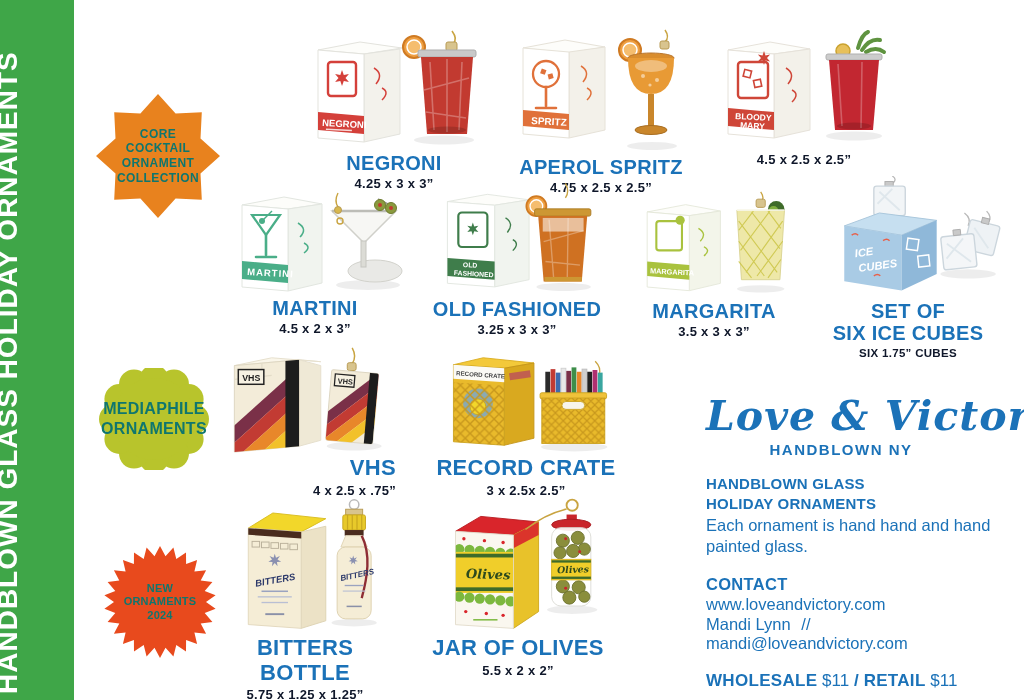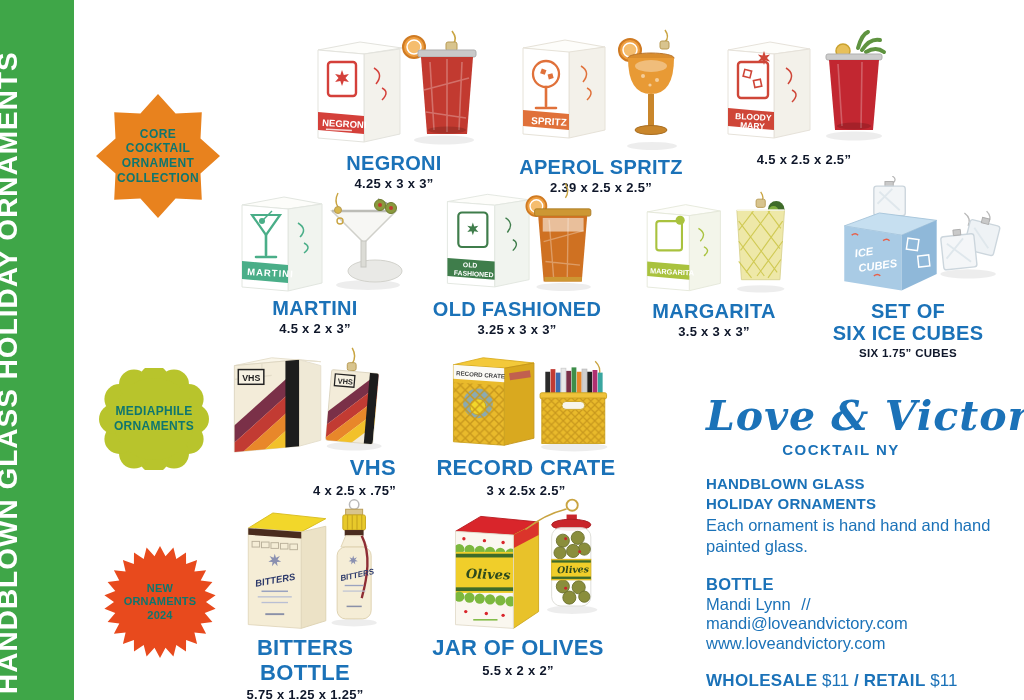--- a/index.html
+++ b/index.html
@@ -19,21 +19,21 @@
   
   .badge{position:absolute;}
   .badge svg{display:block;}
   .badge-label{
     position:absolute;inset:0;display:flex;align-items:center;justify-content:center;
     text-align:center;color:#0f766e;font-weight:bold;white-space:pre-line;line-height:1.22;
   }
   .badge-core{left:96px;top:94px;width:124px;height:124px;}
   .badge-core .badge-label{font-size:12px;letter-spacing:.4px;}
   .badge-media{left:96px;top:368px;width:116px;height:102px;}
-  .badge-media .badge-label{font-size:12px;letter-spacing:.3px;}
+  .badge-media .badge-label{font-size:16px;letter-spacing:.3px;}
   .badge-new{left:104px;top:546px;width:112px;height:112px;}
   .badge-new .badge-label{font-size:11px;letter-spacing:.2px;}
   
   .card{position:absolute;text-align:center;}
   .card svg{display:block;margin:0 auto;}
   .p-name{color:#1b72b8;font-weight:bold;font-size:20px;letter-spacing:.3px;line-height:1.12;white-space:pre-line;margin-top:2px;}
   .p-dims{color:#0f172a;font-weight:bold;font-size:13px;margin-top:2px;letter-spacing:.3px;}
   .big .p-name{font-size:22px;}
   .sub-dims{font-size:11.5px;}
   svg text{font-family:"Liberation Sans",sans-serif;font-weight:bold;}
@@ -161,21 +161,21 @@
       <path d="M119 36 Q119 72 142 72 Q165 72 165 36 Z" fill="#e89a35"></path>
       <ellipse cx="142" cy="44" rx="16" ry="6" fill="#ffffff" opacity=".35"></ellipse>
       <circle cx="134" cy="54" r="2" fill="#fff" opacity=".5"></circle>
         <circle cx="148" cy="58" r="2" fill="#fff" opacity=".5"></circle>
         <circle cx="141" cy="63" r="1.6" fill="#fff" opacity=".5"></circle>
       <rect x="139" y="72" width="6" height="32" fill="#c9862b"></rect>
       <ellipse cx="142" cy="108" rx="16" ry="4.5" fill="#c9862b" stroke="#a86d20"></ellipse>
     </g>
   </svg>
   <div class="p-name">APEROL SPRITZ</div>
-  <div class="p-dims">2.39 x 2.5 x 2.5”</div>
+  <div class="p-dims">4.75 x 2.5 x 2.5”</div>
 </div>
 
 <div class="card" style="left:710px;top:26px;width:188px;">
   <svg width="185" height="124" viewBox="0 0 185 124">
     <g>
       <polygon points="16,24 58,16 98,23 62,28" fill="#fdfdfa" stroke="#e6e2da"></polygon>
       <polygon points="62,28 98,23 98,104 62,112" fill="#f3f1ea" stroke="#e6e2da"></polygon>
       <path d="M74 42 q10 6 2 16 M80 64 q8 4 0 12" stroke="#cf4638" fill="none" stroke-width="1.5"></path>
       <polygon points="16,24 62,28 62,112 16,108" fill="#ffffff" stroke="#e6e2da"></polygon>
       <rect x="26" y="36" width="30" height="36" rx="3" fill="none" stroke="#cf4638" stroke-width="2.4"></rect>
@@ -535,31 +535,31 @@
       <rect x="128" y="88.5" width="42" height="2.5" fill="#3e6b2a"></rect>
       <text x="134" y="85" font-size="10" class="script" fill="#2d4a1e" transform="rotate(-2 134 85)">Olives</text>
     </g>
   </svg>
   <div class="p-name">JAR OF OLIVES</div>
   <div class="p-dims">5.5 x 2 x 2”</div>
 </div>
 
 <div class="info">
   <div class="brand-logo">Love &amp; Victory</div>
-  <div class="brand-loc">COCKTAIL NY</div>
+  <div class="brand-loc">HANDBLOWN NY</div>
   <div class="info-heading">HANDBLOWN GLASS
 HOLIDAY ORNAMENTS</div>
   <div class="info-desc">Each ornament is hand hand and hand painted glass.</div>
-  <div class="contact-h">BOTTLE</div>
+  <div class="contact-h">CONTACT</div>
+  <div class="contact-line">www.loveandvictory.com</div>
   <div class="contact-line">
     <span>Mandi Lynn</span>
     <span style="margin:0 3px 0 6px;">//</span>
     <span>mandi@loveandvictory.com</span>
   </div>
-  <div class="contact-line">www.loveandvictory.com</div>
   <div class="price-line">
     <b>WHOLESALE</b>
     <span>$11</span>
     <b>/</b>
     <b>RETAIL</b>
     <span>$11</span>
   </div>
 
 </div>
 

